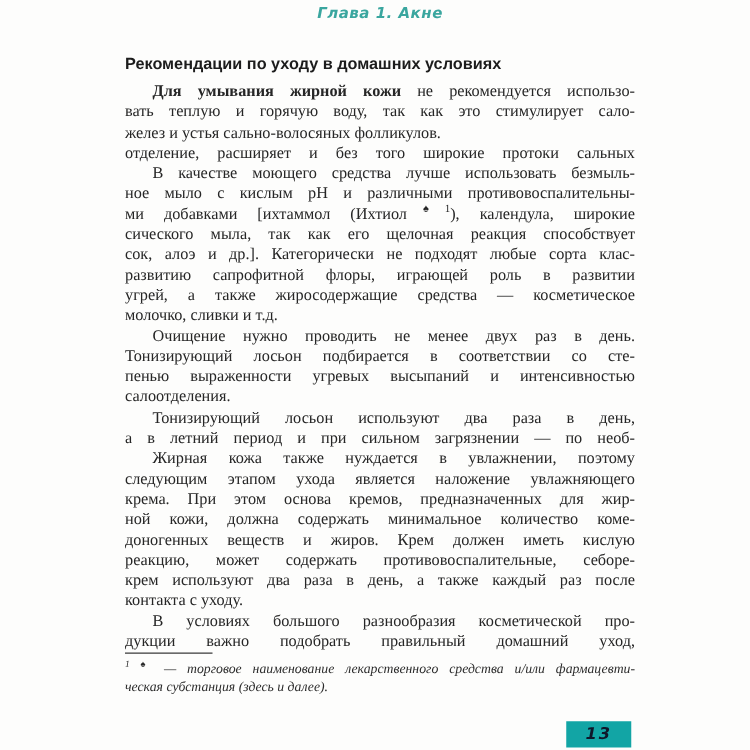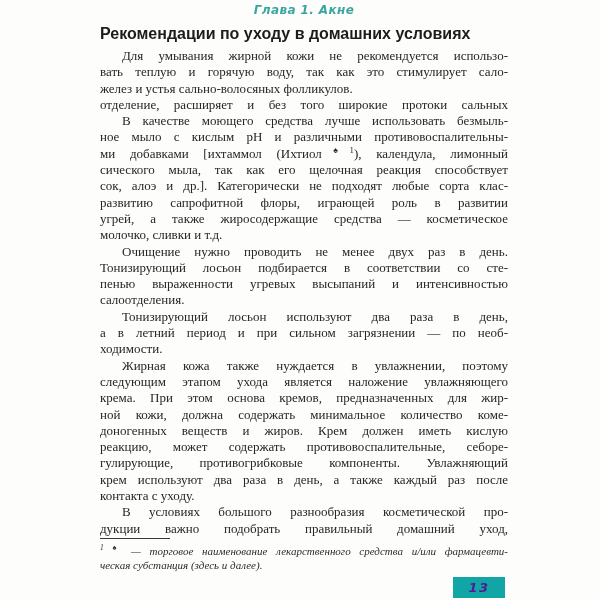--- a/index.html
+++ b/index.html
@@ -21,40 +21,40 @@
     margin-top: 3px;
     text-align: center;
     font-family: "DejaVu Sans", sans-serif;
     font-style: italic;
     font-weight: 600;
     font-size: 12px;
     letter-spacing: 0.4px;
     color: #3aa69f;
   }
   .section-title {
-    margin-top: 9px;
+    margin-top: 26px;
     font-family: "Liberation Sans", sans-serif;
     font-weight: bold;
-    font-size: 16px;
+    font-size: 13px;
     line-height: 16px;
     color: #1c1c1c;
   }
   .body-text { margin-top: 6px; }
   .para { }
   .pline {
     font-size: 13px;
     line-height: 16.3px;
     text-align: justify;
     text-align-last: justify;
     white-space: normal;
     color: #262626;
   }
   .pline.indent { padding-left: 22px; }
   .pline.last { text-align-last: left; }
-  .pline b { font-weight: normal; }
+  .pline b { font-weight: bold; }
   sup {
     font-size: 68%;
     vertical-align: super;
     line-height: 0;
   }
   .footnote {
     margin-top: 1px;
     font-style: italic;
   }
   .footnote-rule {
@@ -78,21 +78,21 @@
     display: flex;
     align-items: center;
     justify-content: center;
   }
   .page-number-box span {
     font-family: "DejaVu Sans", sans-serif;
     font-style: italic;
     font-weight: bold;
     font-size: 13px;
     letter-spacing: 1.5px;
-    color: #4c1d95;
+    color: #0f172a;
   }
 </style>
 </head>
 <body>
 
 <div class="page">
 
   <div class="running-header">Глава 1. Акне</div>
 
   <div class="section-title">Рекомендации по уходу в домашних условиях</div>
@@ -100,46 +100,44 @@
   <div class="body-text">
       <div class="para">
         <div class="pline indent"><b>Для умывания жирной кожи</b><span> не рекомендуется использо-</span></div>
         <div class="pline"><span>вать теплую и горячую воду, так как это стимулирует сало-</span></div>
         <div class="pline last"><span>желез и устья сально-волосяных фолликулов.</span></div>
         <div class="pline"><span>отделение, расширяет и без того широкие протоки сальных</span></div>
       </div>
       <div class="para">
         <div class="pline indent"><span>В качестве моющего средства лучше использовать безмыль-</span></div>
         <div class="pline"><span>ное мыло с кислым pH и различными противовоспалительны-</span></div>
-        <div class="pline"><span>ми добавками [ихтаммол (Ихтиол</span><sup>♠1</sup><span>), календула, лимонный</span></div>
+        <div class="pline"><span>ми добавками [ихтаммол (Ихтиол</span><sup>♠1</sup><span>), календула, широкие</span></div>
         <div class="pline"><span>сического мыла, так как его щелочная реакция способствует</span></div>
         <div class="pline"><span>сок, алоэ и др.]. Категорически не подходят любые сорта клас-</span></div>
         <div class="pline"><span>развитию сапрофитной флоры, играющей роль в развитии</span></div>
         <div class="pline"><span>угрей, а также жиросодержащие средства — косметическое</span></div>
         <div class="pline last"><span>молочко, сливки и т.д.</span></div>
       </div>
       <div class="para">
         <div class="pline indent"><span>Очищение нужно проводить не менее двух раз в день.</span></div>
         <div class="pline"><span>Тонизирующий лосьон подбирается в соответствии со сте-</span></div>
         <div class="pline"><span>пенью выраженности угревых высыпаний и интенсивностью</span></div>
         <div class="pline last"><span>салоотделения.</span></div>
       </div>
       <div class="para">
         <div class="pline indent"><span>Тонизирующий лосьон используют два раза в день,</span></div>
         <div class="pline"><span>а в летний период и при сильном загрязнении — по необ-</span></div>
-        <div class="pline last"><span>ходимости.</span></div>
       </div>
       <div class="para">
         <div class="pline indent"><span>Жирная кожа также нуждается в увлажнении, поэтому</span></div>
         <div class="pline"><span>следующим этапом ухода является наложение увлажняющего</span></div>
         <div class="pline"><span>крема. При этом основа кремов, предназначенных для жир-</span></div>
         <div class="pline"><span>ной кожи, должна содержать минимальное количество коме-</span></div>
         <div class="pline"><span>доногенных веществ и жиров. Крем должен иметь кислую</span></div>
         <div class="pline"><span>реакцию, может содержать противовоспалительные, себоре-</span></div>
-        <div class="pline"><span>гулирующие, противогрибковые компоненты. Увлажняющий</span></div>
         <div class="pline"><span>крем используют два раза в день, а также каждый раз после</span></div>
         <div class="pline last"><span>контакта с уходу.</span></div>
       </div>
       <div class="para">
         <div class="pline indent"><span>В условиях большого разнообразия косметической про-</span></div>
         <div class="pline"><span>дукции важно подобрать правильный домашний уход,</span></div>
       </div>
     </div>
 
   <div class="footnote">

